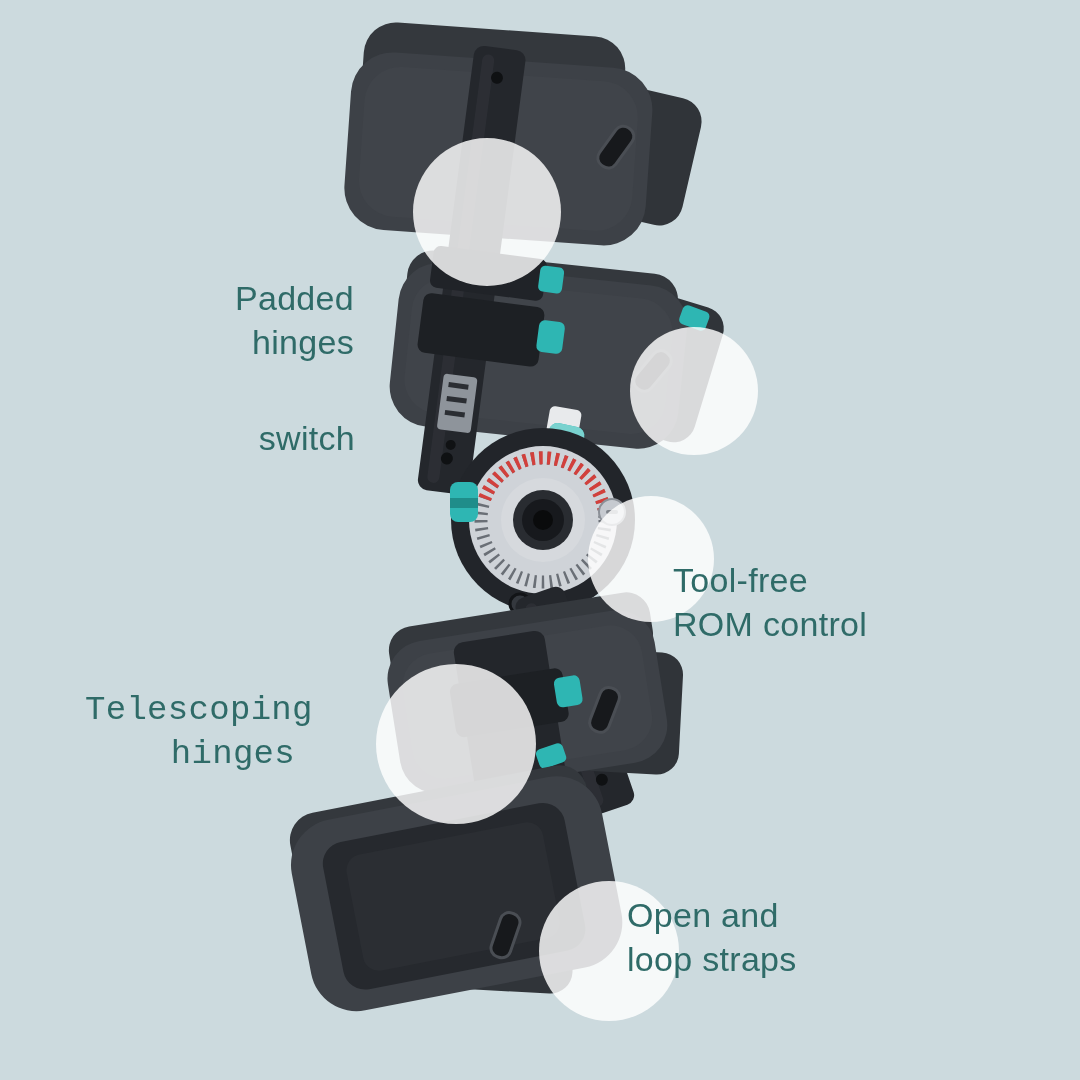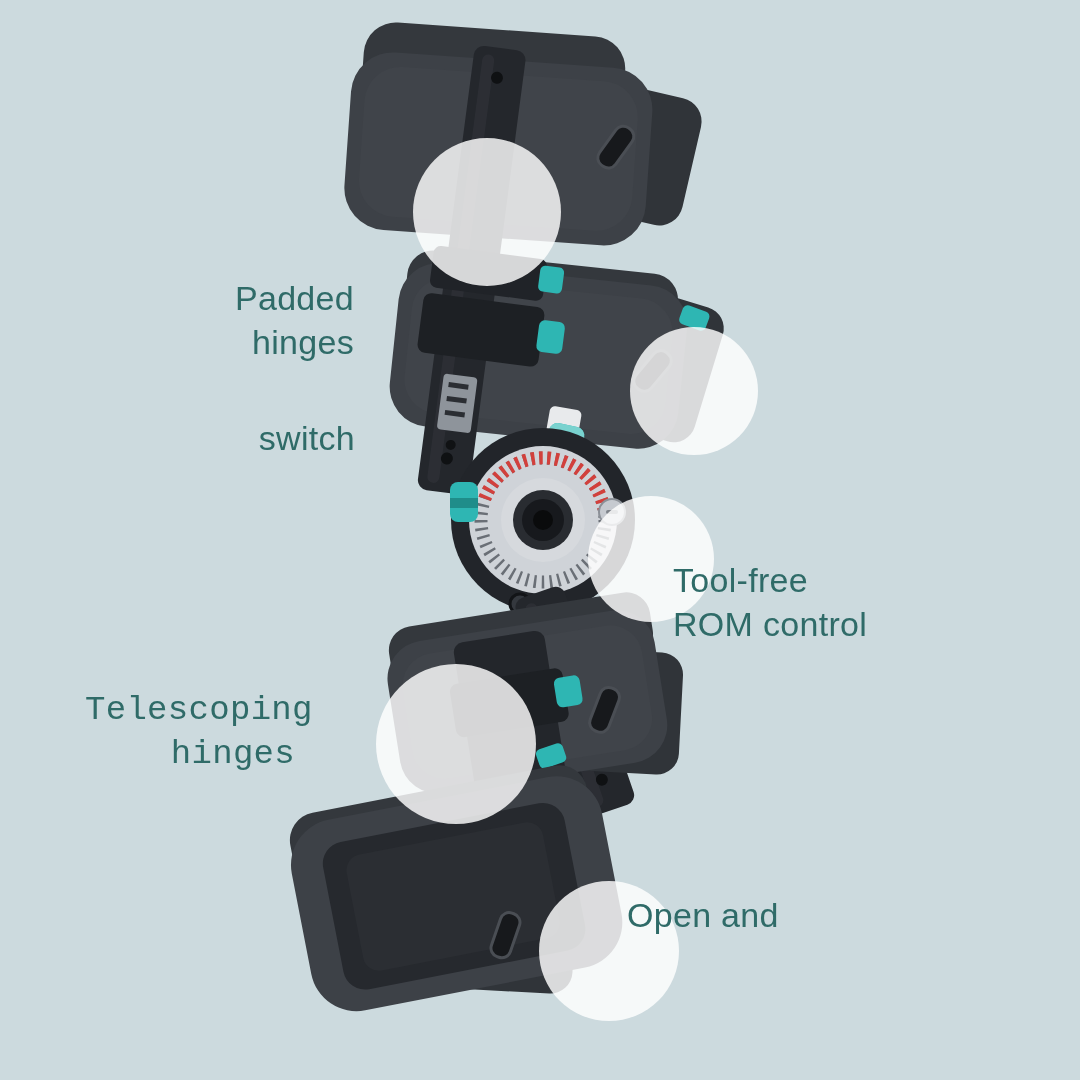--- a/index.html
+++ b/index.html
@@ -148,15 +148,16 @@
     <span>ROM control</span>
   </div>
 
   <div class="label align-right" style="left:85px;top:688px;width:210px;font-family:Liberation Mono, monospace;">
     <span>Telescoping</span>
     <span>hinges</span>
   </div>
 
   <div class="label align-left" style="left:627px;top:893px;width:260px;">
     <span>Open and</span>
+    <span>loop straps</span>
   </div>
 
 </div>
 
 </body></html>

